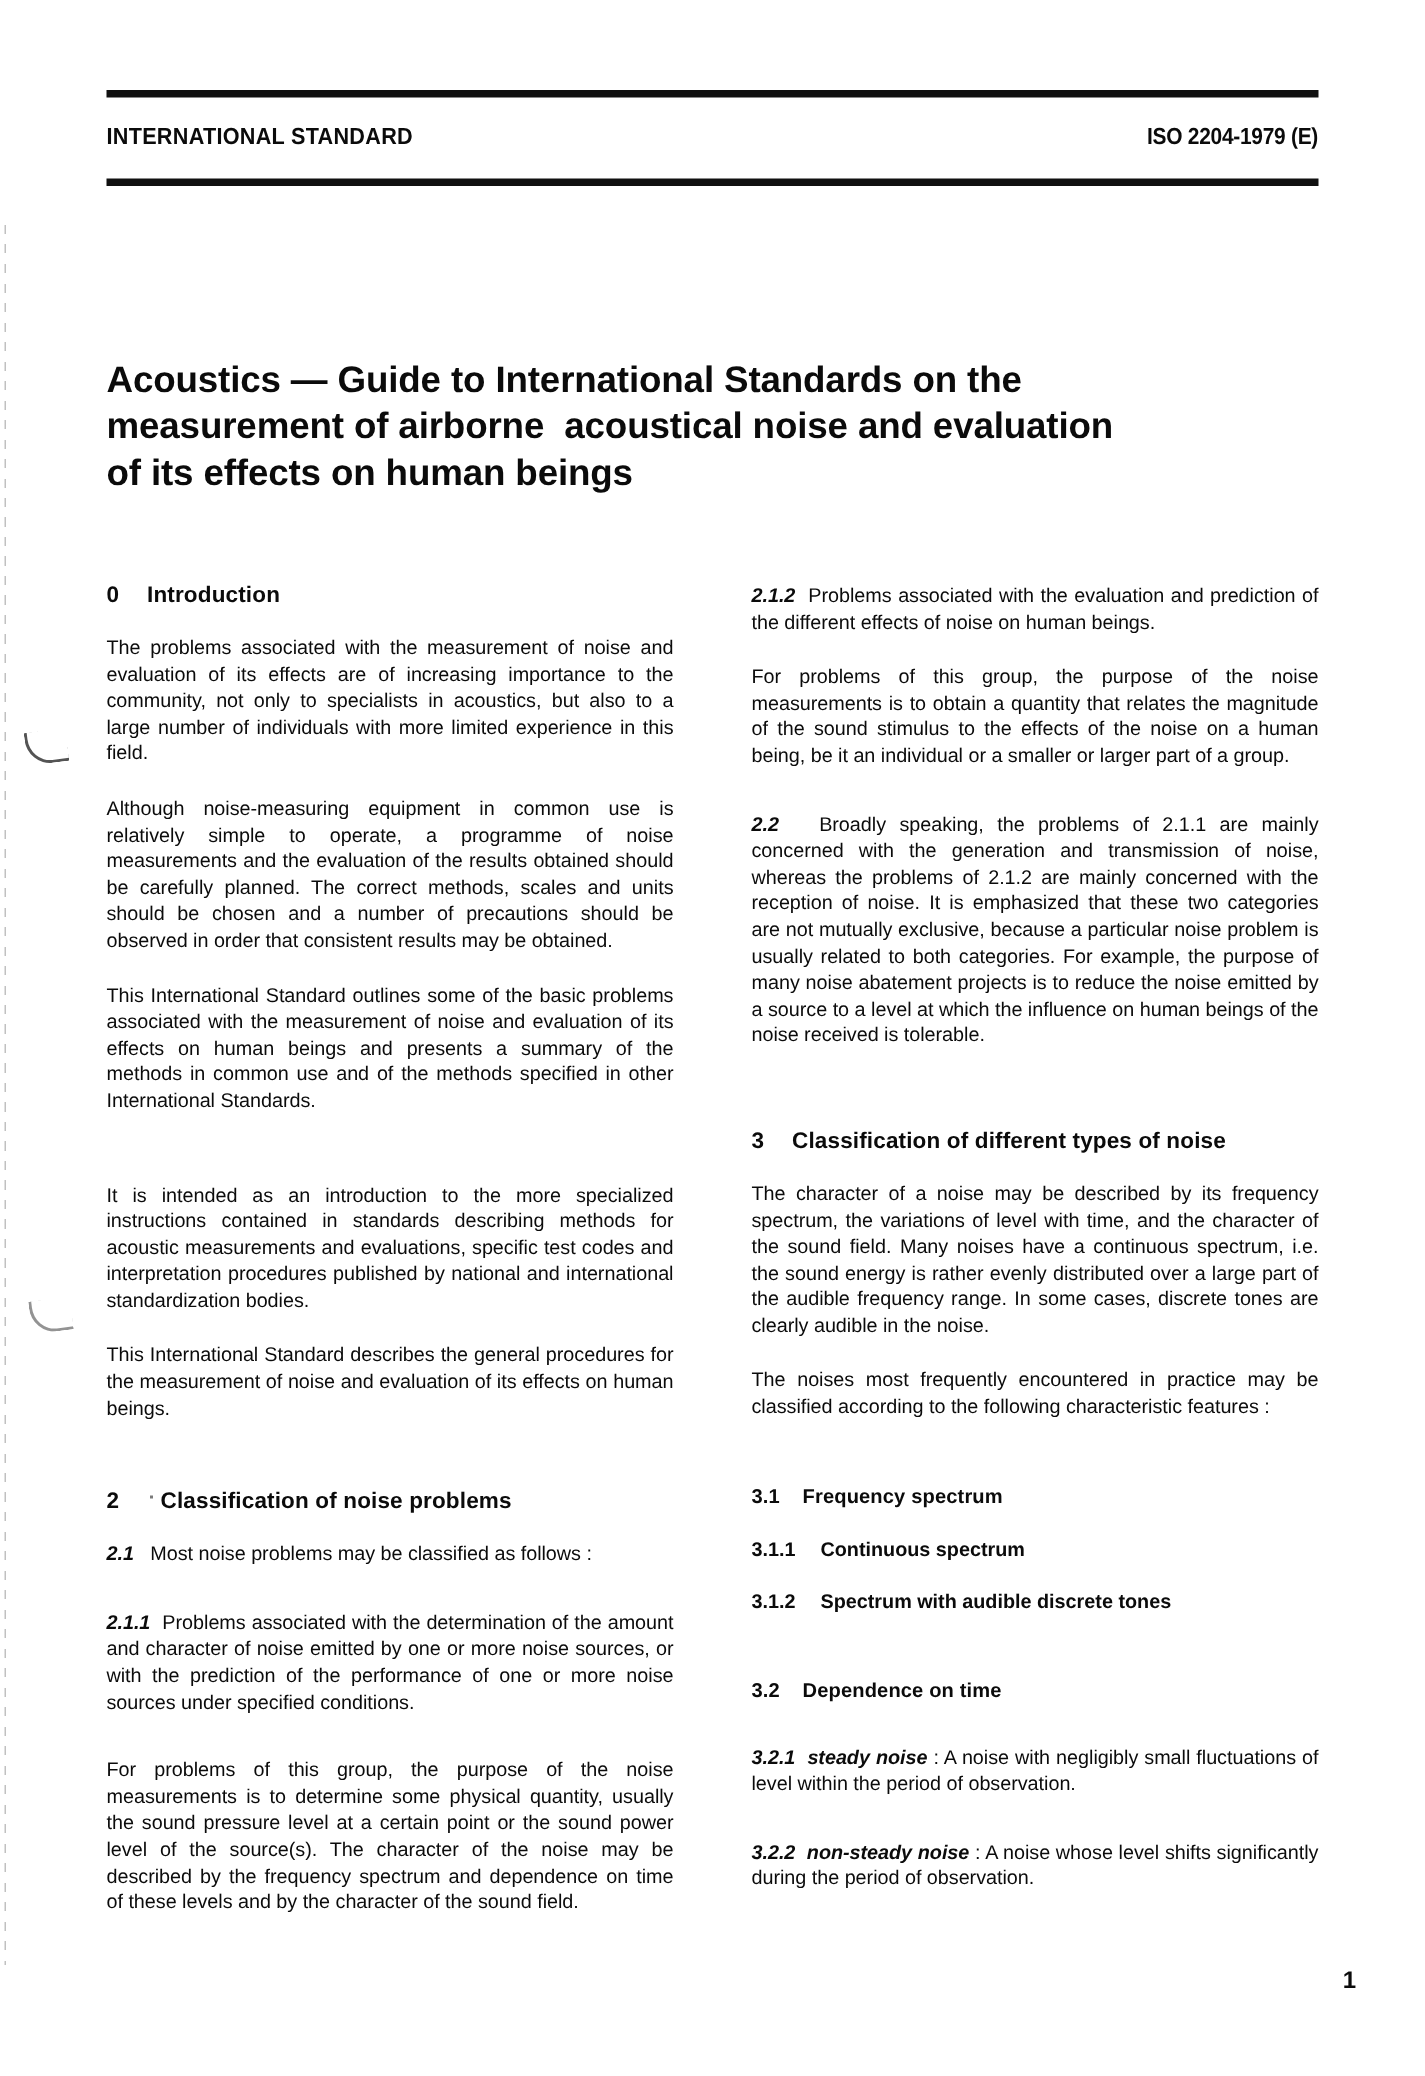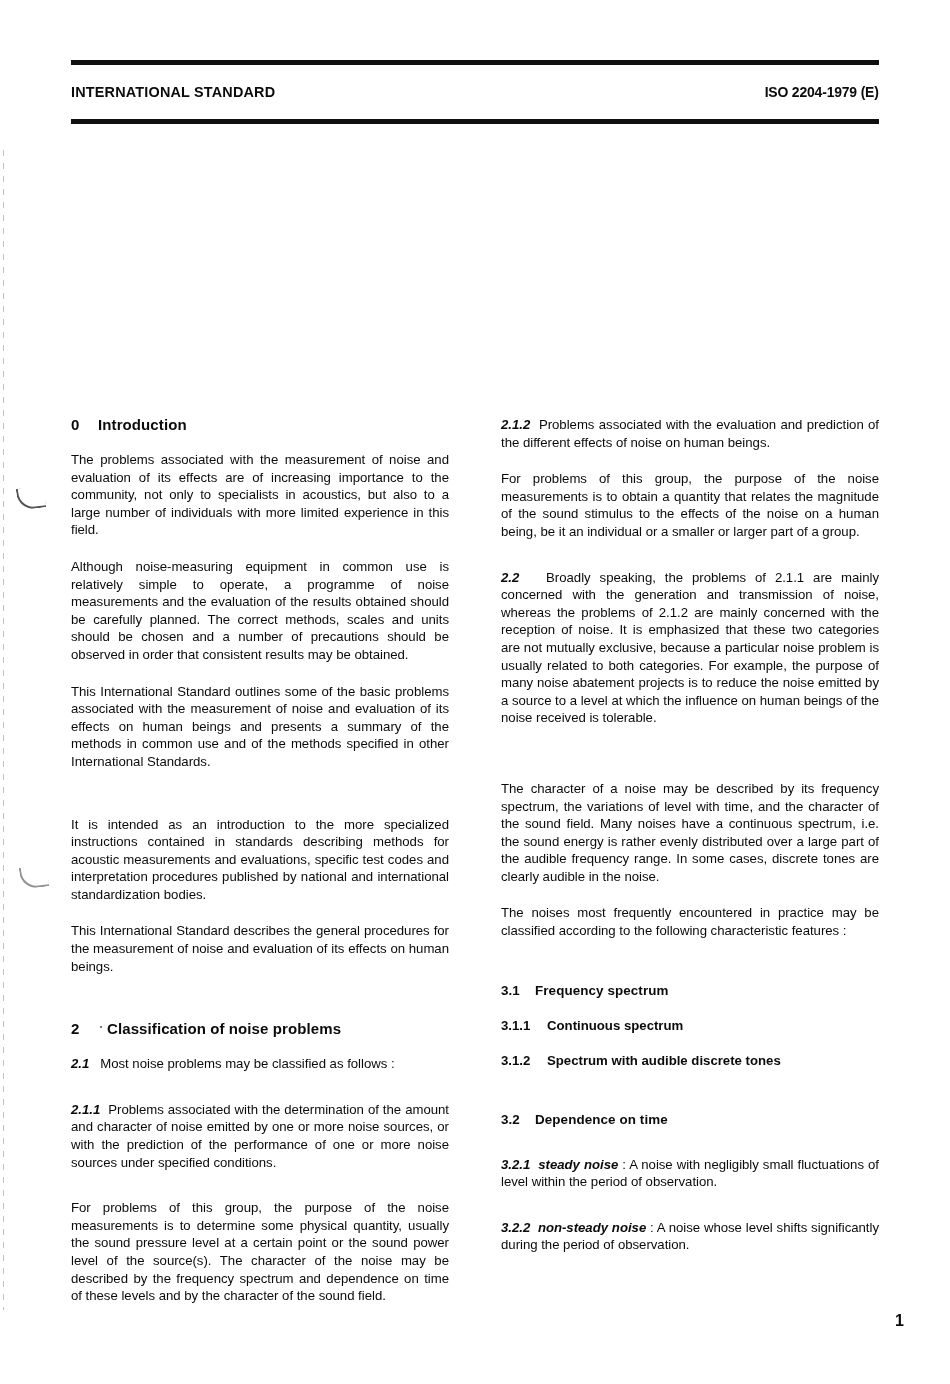--- a/index.html
+++ b/index.html
@@ -92,21 +92,21 @@
     font-weight: bold;
     line-height: 31px;
     letter-spacing: -0.1px;
   }
   .doc-title .tl { display: block; white-space: pre; }
 
   
   .columns {
     position: absolute;
     left: 71px;
-    top: 416px;
+    top: 388px;
     width: 808px;
     height: 910px;
   }
   .col {
     position: absolute;
     top: 0;
     width: 378px;
   }
   .col-left  { left: 0px; }
   .col-right { left: 430px; }
@@ -173,20 +173,25 @@
   <div class="scan-mark m1"></div>
   <div class="scan-mark m2"></div>
 
   <div class="rule rule-top"></div>
   <div class="header-row">
     <div class="hdr-left">INTERNATIONAL STANDARD</div>
     <div class="hdr-right">ISO 2204-1979 (E)</div>
   </div>
   <div class="rule rule-bottom"></div>
 
+  <h1 class="doc-title">
+    <span class="tl">Acoustics — Guide to International Standards on the</span>
+    <span class="tl">measurement of airborne  acoustical noise and evaluation</span>
+    <span class="tl">of its effects on human beings</span>
+  </h1>
 
   <div class="columns">
 
     <div class="col col-left">
 
       <div class="h1">
         <span class="num">0</span><span>Introduction</span>
       </div>
 
       <p class="body">The problems associated with the measurement of noise and evaluation of its effects are of increasing importance to the community, not only to specialists in acoustics, but also to a large number of individuals with more limited experience in this field.</p>
@@ -229,20 +234,23 @@
       <p class="body">For problems of this group, the purpose of the noise measurements is to obtain a quantity that relates the magnitude of the sound stimulus to the effects of the noise on a human being, be it an individual or a smaller or larger part of a group.</p>
 
       <div class="gap-sm"></div>
 
       <div class="body">
         <span class="lead">2.2</span>&nbsp;&nbsp;&nbsp;<span>Broadly speaking, the problems of 2.1.1 are mainly concerned with the generation and transmission of noise, whereas the problems of 2.1.2 are mainly concerned with the reception of noise. It is emphasized that these two categories are not mutually exclusive, because a particular noise problem is usually related to both categories. For example, the purpose of many noise abatement projects is to reduce the noise emitted by a source to a level at which the influence on human beings of the noise received is tolerable.</span>
       </div>
 
       <div class="gap-xl"></div>
 
+      <div class="h1">
+        <span class="num">3</span><span>Classification of different types of noise</span>
+      </div>
 
       <p class="body">The character of a noise may be described by its frequency spectrum, the variations of level with time, and the character of the sound field. Many noises have a continuous spectrum, i.e. the sound energy is rather evenly distributed over a large part of the audible frequency range. In some cases, discrete tones are clearly audible in the noise.</p>
       <p class="body">The noises most frequently encountered in practice may be classified according to the following characteristic features :</p>
 
       <div class="gap-md"></div>
 
       <div class="h2">
         <span class="num">3.1</span><span>Frequency spectrum</span>
       </div>
 

